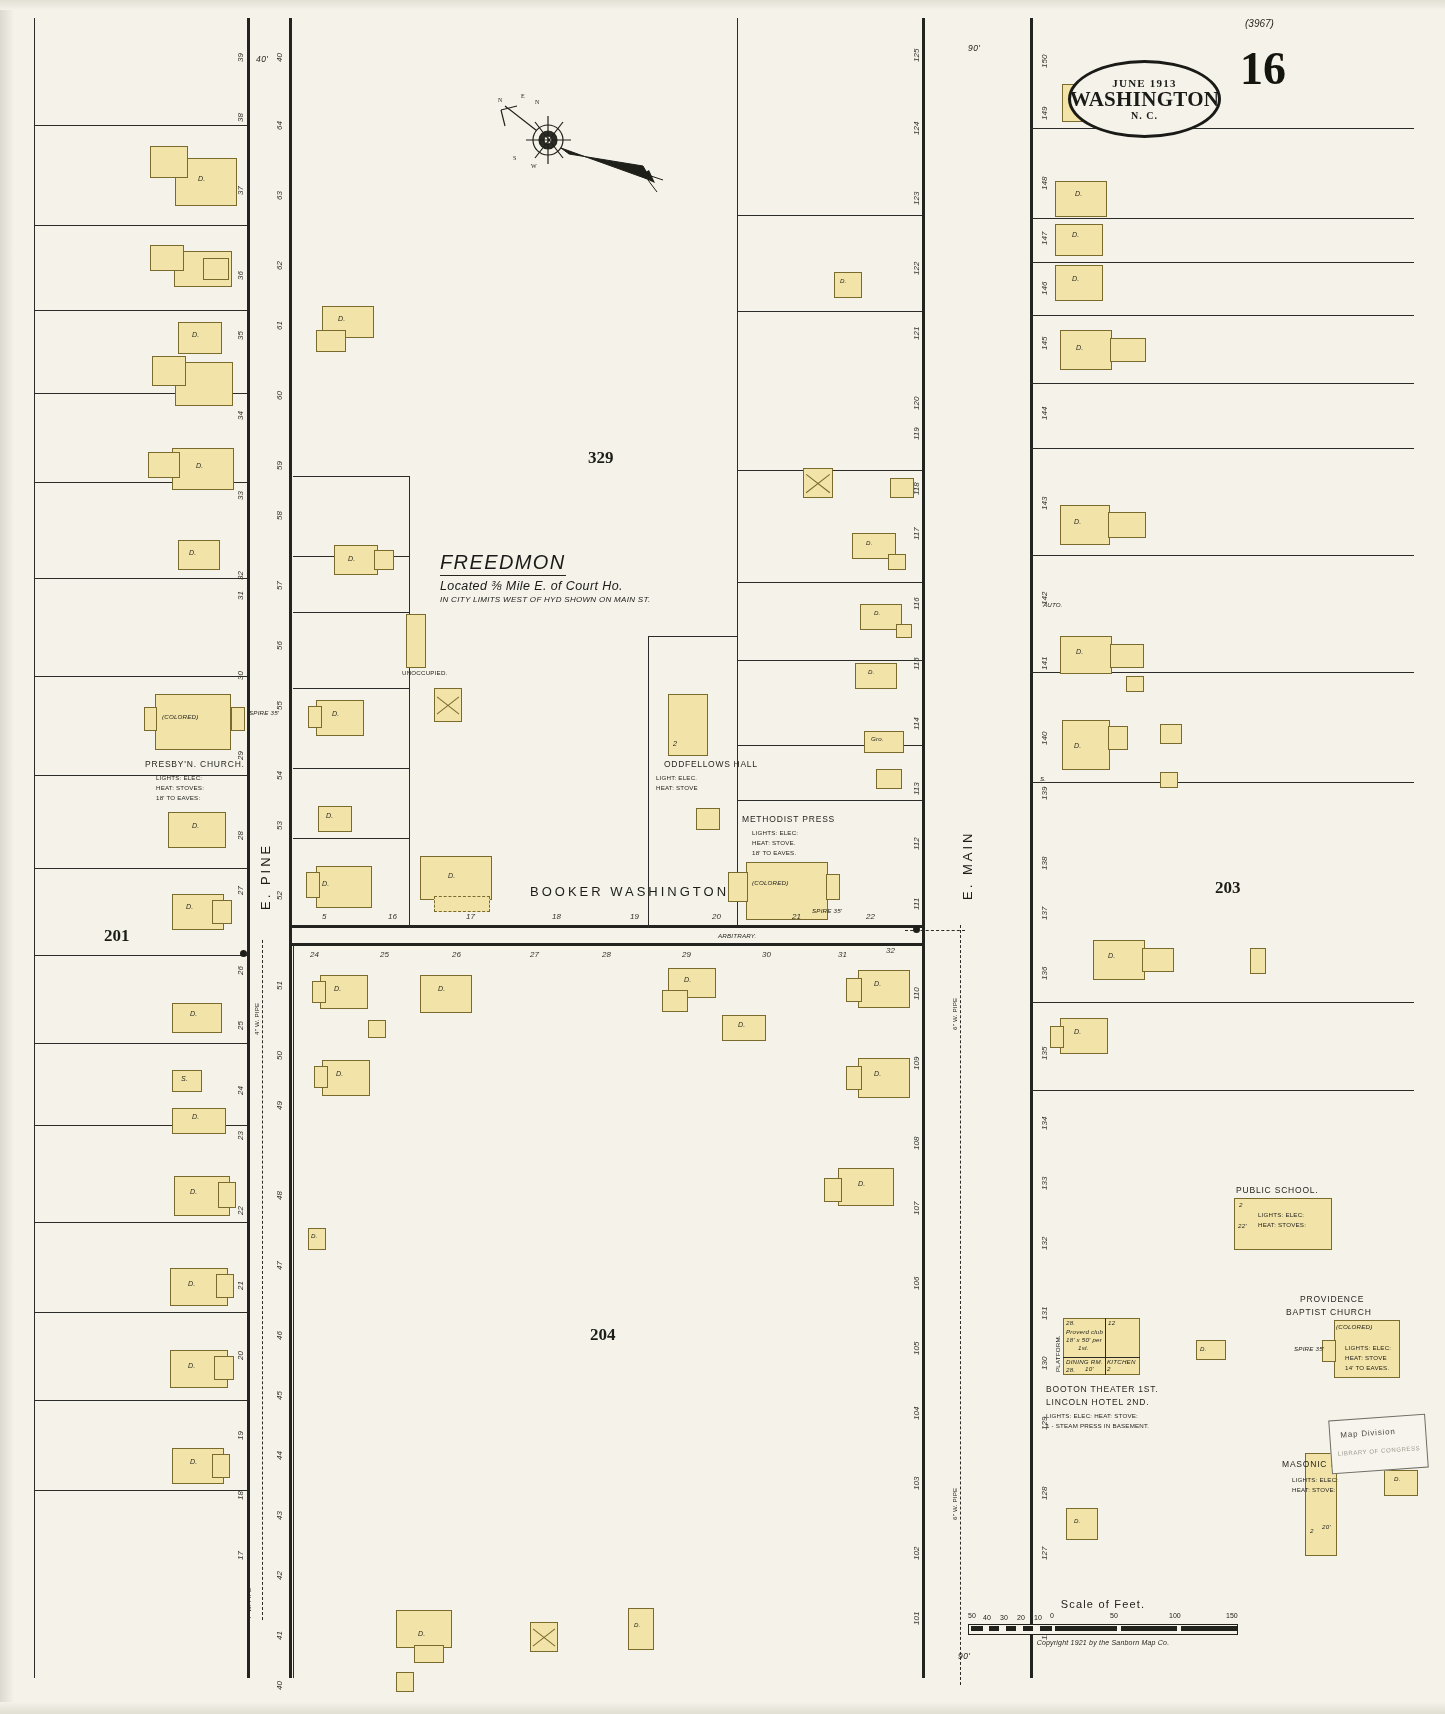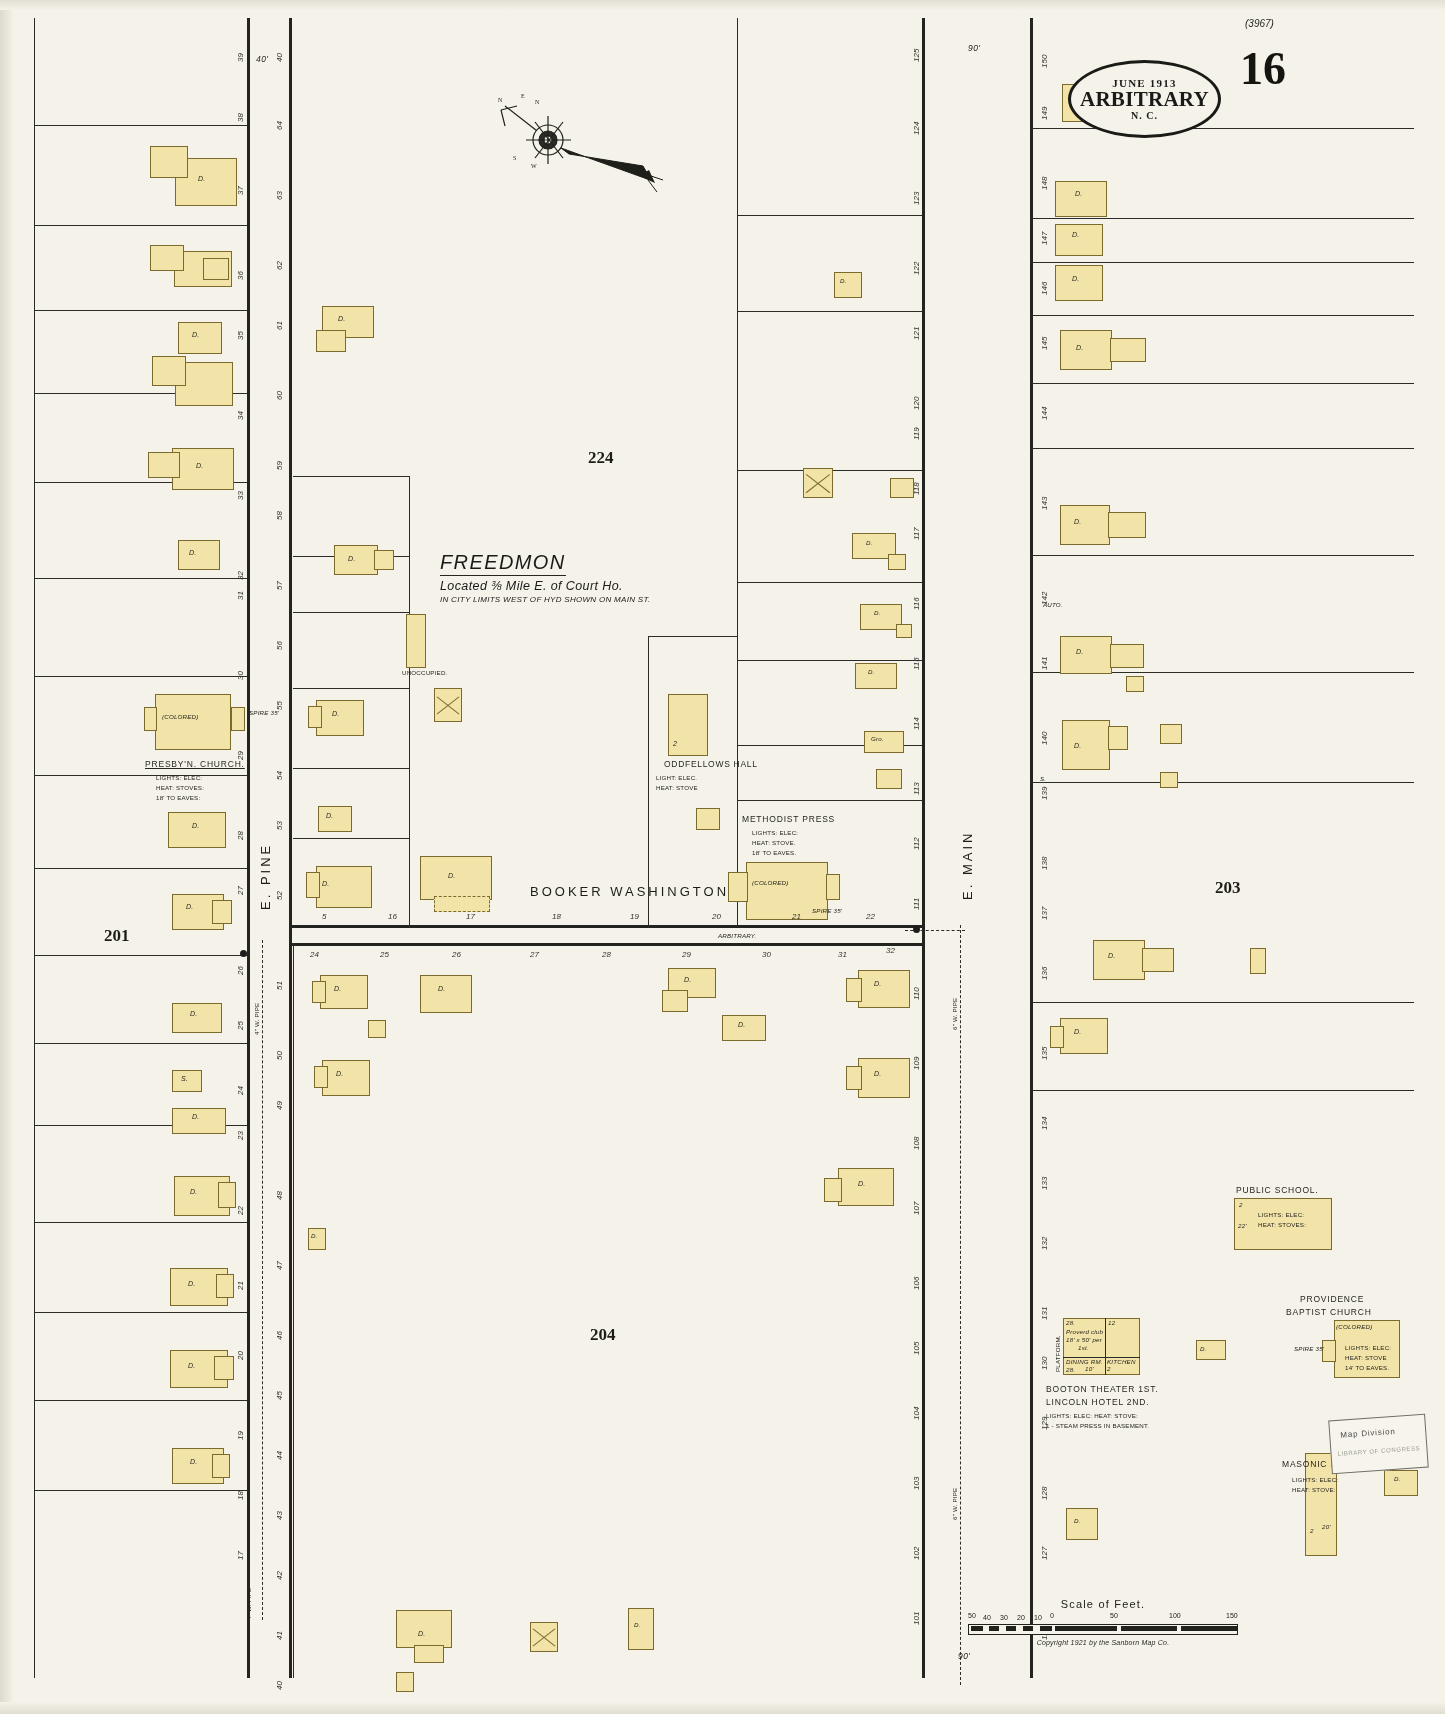--- a/index.html
+++ b/index.html
@@ -205,21 +205,21 @@
   <div class="lbl tiny2 ital" style="left:196px;top:462px;">D.</div>
 
   <div class="bldg" style="left:178px;top:540px;width:42px;height:30px;"></div>
   <div class="lbl tiny2 ital" style="left:189px;top:549px;">D.</div>
 
   <div class="bldg" style="left:155px;top:694px;width:76px;height:56px;"></div>
   <div class="bldg" style="left:231px;top:707px;width:14px;height:24px;"></div>
   <div class="bldg" style="left:144px;top:707px;width:13px;height:24px;"></div>
   <div class="lbl tiny ital" style="left:162px;top:714px;">(COLORED)</div>
   <div class="lbl tiny ital" style="left:249px;top:710px;">SPIRE 35'</div>
-  <div class="lbl sm" style="left:145px;top:760px;letter-spacing:.8px;text-decoration:underline;">PRESBY'N. CHURCH.</div>
+  <div class="lbl sm" style="left:145px;top:760px;letter-spacing:.8px;">PRESBY'N. CHURCH.</div>
   <div class="lbl tiny" style="left:156px;top:775px;">LIGHTS: ELEC:</div>
   <div class="lbl tiny" style="left:156px;top:785px;">HEAT: STOVES:</div>
   <div class="lbl tiny" style="left:156px;top:795px;">18' TO EAVES:</div>
 
   <div class="bldg" style="left:168px;top:812px;width:58px;height:36px;"></div>
   <div class="lbl tiny2 ital" style="left:192px;top:822px;">D.</div>
 
   <div class="bldg" style="left:172px;top:894px;width:52px;height:36px;"></div>
   <div class="bldg" style="left:212px;top:900px;width:20px;height:24px;"></div>
   <div class="lbl tiny2 ital" style="left:186px;top:903px;">D.</div>
@@ -457,21 +457,21 @@
   <div class="lbl tiny ital" style="left:1074px;top:1518px;">D.</div>
 
 
   <div id="freedmon">
     <div class="f1">FREEDMON</div>
     <div class="f2">Located ⅜ Mile E. of Court Ho.</div>
     <div class="f3">IN CITY LIMITS WEST OF HYD SHOWN ON MAIN ST.</div>
   </div>
 
   <div class="blocknum" style="left:104px;top:926px;">201</div>
-  <div class="blocknum" style="left:588px;top:448px;">224</div>
+  <div class="blocknum" style="left:588px;top:448px;">329</div>
   <div class="blocknum" style="left:1215px;top:878px;">203</div>
   <div class="blocknum" style="left:590px;top:1325px;">204</div>
 
   <div class="streetv" style="left:258px;top:910px;">E. PINE</div>
   <div class="streetv" style="left:960px;top:900px;">E. MAIN</div>
   <div class="street" style="left:530px;top:884px;">BOOKER WASHINGTON</div>
   <div class="lbl tiny ital" style="left:718px;top:933px;">ARBITRARY.</div>
 
   <div class="lbl sm ital" style="left:256px;top:55px;">40'</div>
   <div class="lbl sm ital" style="left:968px;top:44px;">90'</div>
@@ -629,21 +629,21 @@
       <text x="55" y="14">N</text>
       <text x="78" y="10">E</text>
       <text x="92" y="16">N</text>
       <text x="70" y="72">S</text>
       <text x="88" y="80">W</text>
     </g>
   </svg>
 
   <div id="cartouche">
     <div class="c1">JUNE 1913</div>
-    <div class="c2">ARBITRARY</div>
+    <div class="c2">WASHINGTON</div>
     <div class="c3">N. C.</div>
   </div>
   <div id="sheetcode">(3967)</div>
   <div id="pageno">16</div>
 
   <div id="stamp">
     <div class="s1">Map Division</div>
     <div class="s2">LIBRARY OF CONGRESS</div>
   </div>
 

